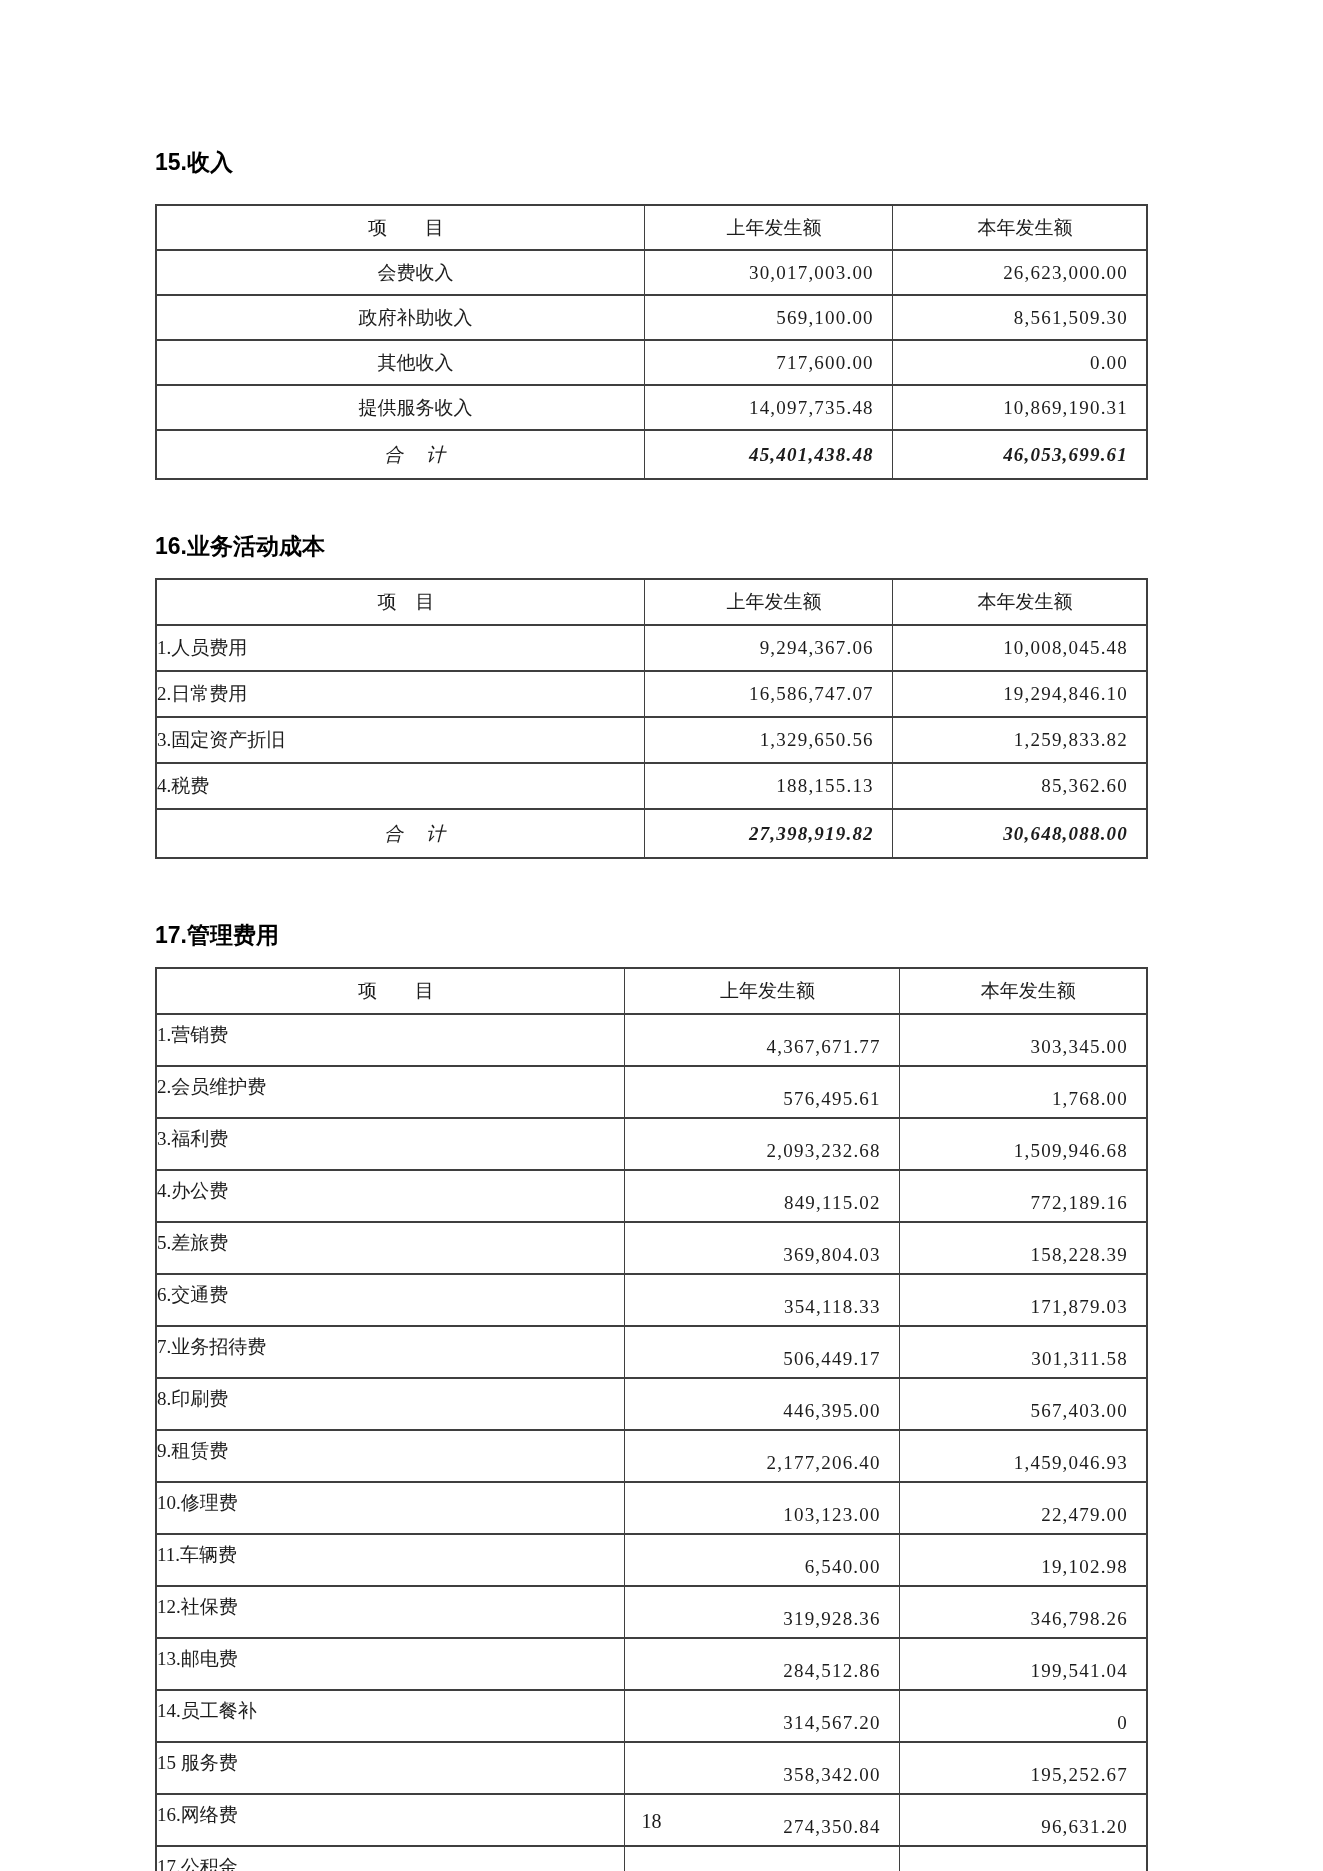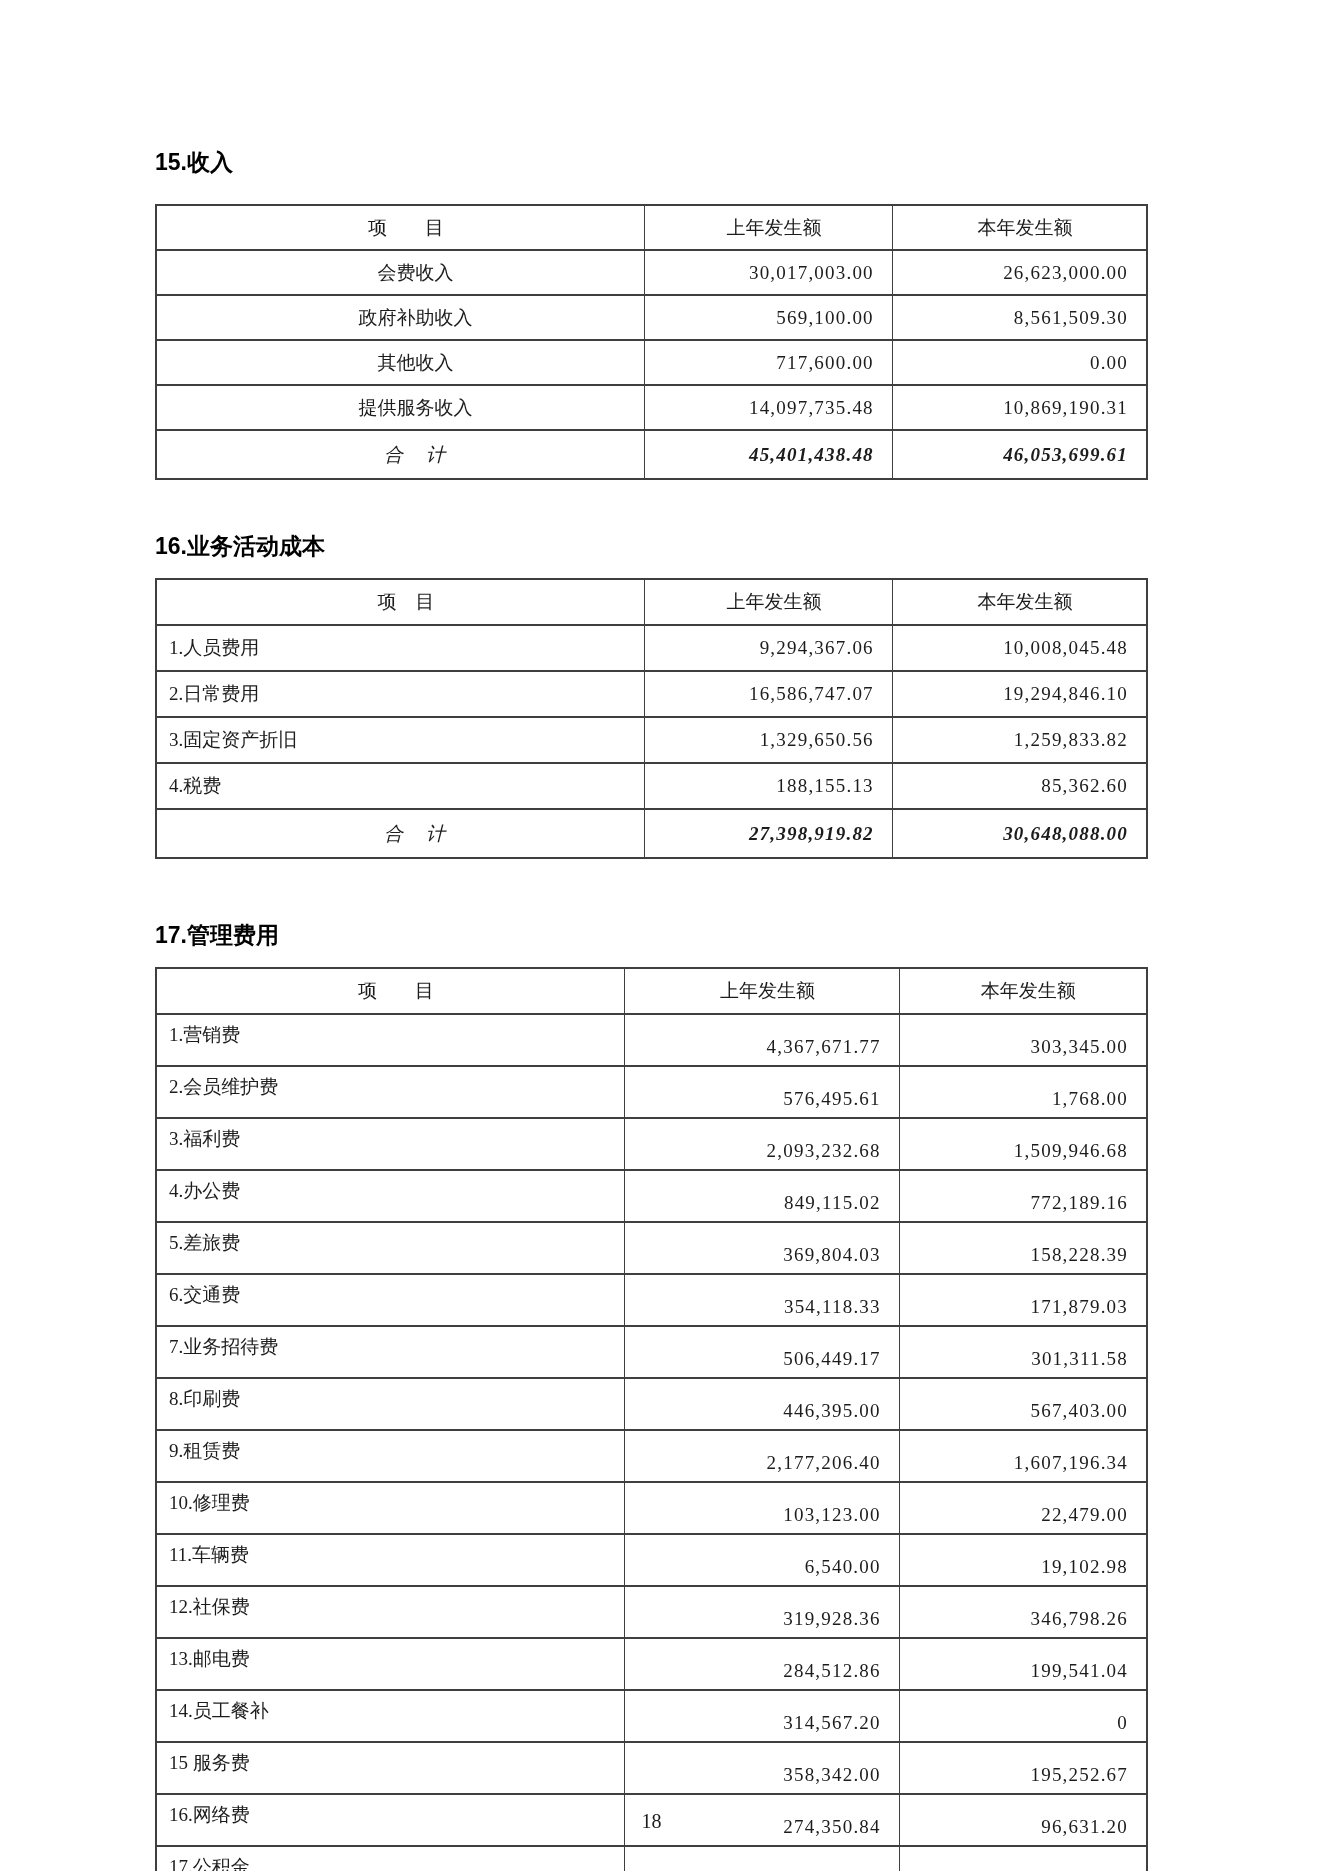--- a/index.html
+++ b/index.html
@@ -45,21 +45,21 @@
     vertical-align: middle;
     overflow: hidden;
     white-space: nowrap;
   }
   td.hdr {
     text-align: center;
     height: 38px;
     padding-left: 12px;
   }
   td.lbl-center { text-align: center; padding-left: 31px; }
-  td.lbl-left   { text-align: left; padding-left: 12px; }
+  td.lbl-left   { text-align: left; padding-left: 0; }
   td.num {
     text-align: right;
     padding-right: 18px;
     letter-spacing: 1.2px;
   }
   .t1 td { height: 41px; }
   .t2 td { height: 42px; }
   .t3 td { height: 42px; }
   .t1 td.total-cell, .t2 td.total-cell { height: 45px; font-style: italic; }
   .total-row td.num { font-weight: bold; }
@@ -223,21 +223,21 @@
       <td class="num">301,311.58</td>
     </tr>
     <tr>
       <td class="lbl-left">8.印刷费</td>
       <td class="num">446,395.00</td>
       <td class="num">567,403.00</td>
     </tr>
     <tr>
       <td class="lbl-left">9.租赁费</td>
       <td class="num">2,177,206.40</td>
-      <td class="num">1,607,196.34</td>
+      <td class="num">1,459,046.93</td>
     </tr>
     <tr>
       <td class="lbl-left">10.修理费</td>
       <td class="num">103,123.00</td>
       <td class="num">22,479.00</td>
     </tr>
     <tr>
       <td class="lbl-left">11.车辆费</td>
       <td class="num">6,540.00</td>
       <td class="num">19,102.98</td>

